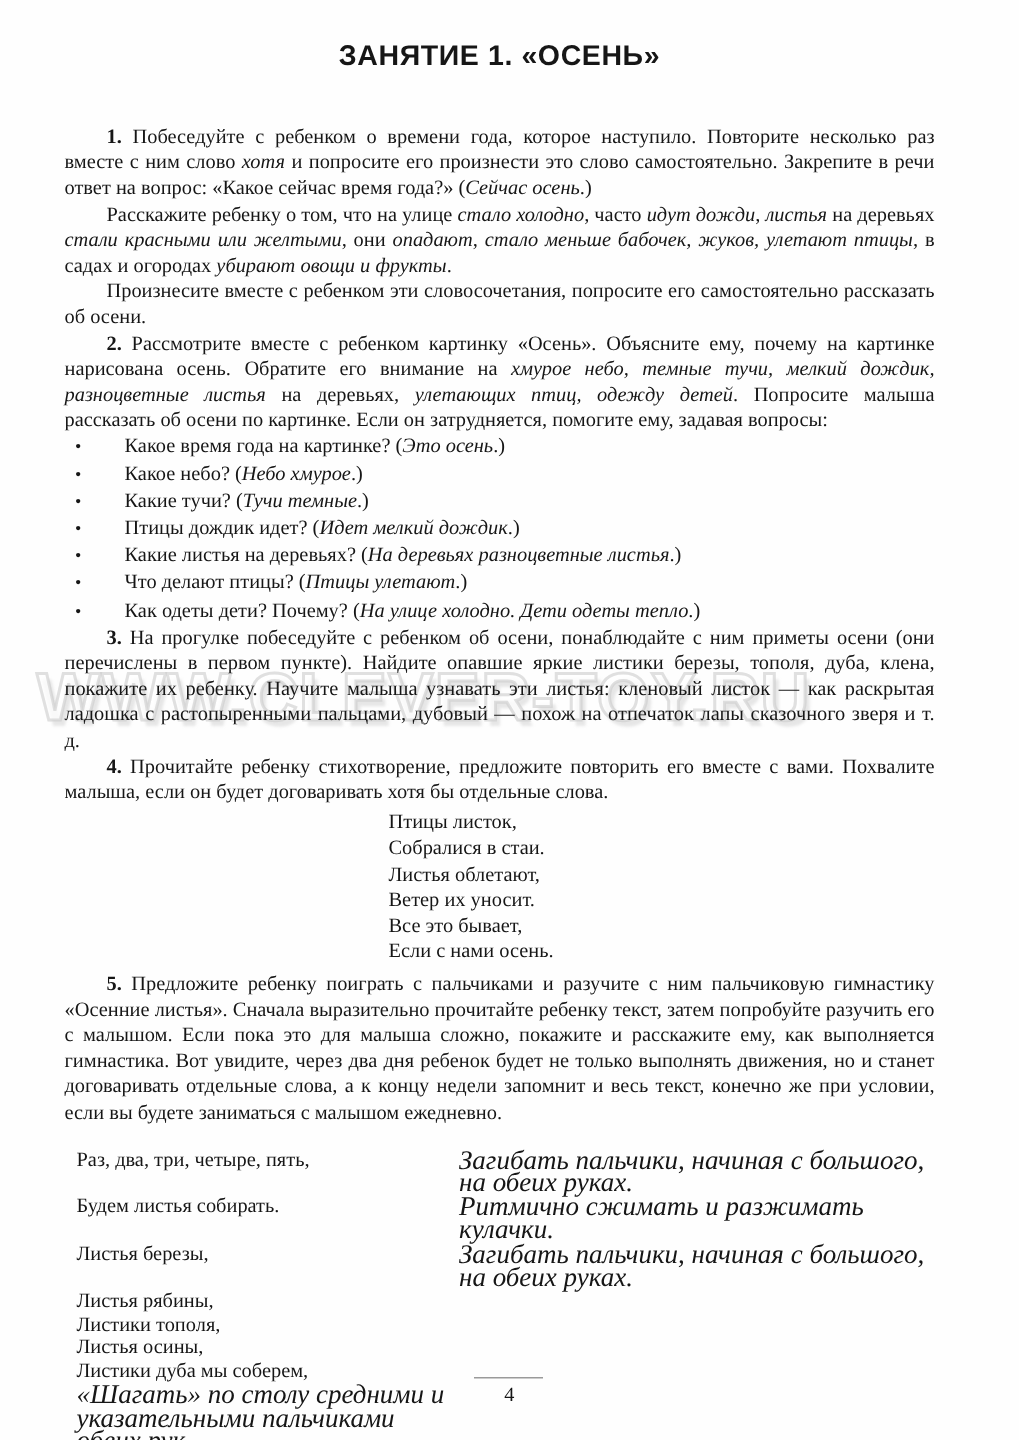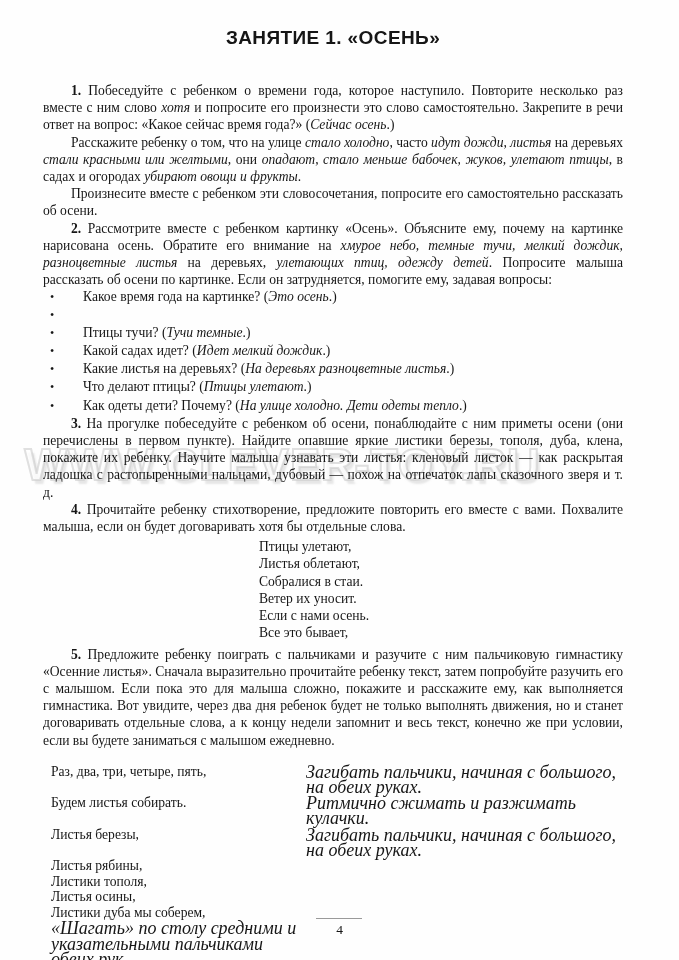--- a/index.html
+++ b/index.html
@@ -111,53 +111,54 @@
     <p class="para"><span>Произнесите вместе с ребенком эти словосочетания, попросите его самостоятельно рассказать об осени.</span></p>
     <p class="para"><span class="run-b">2.</span><span> Рассмотрите вместе с ребенком картинку «Осень». Объясните ему, почему на картинке нарисована осень. Обратите его внимание на </span><span class="run-i">хмурое небо, темные тучи, мелкий дождик, разноцветные листья</span><span> на деревьях, </span><span class="run-i">улетающих птиц, одежду детей</span><span>. Попросите малыша рассказать об осени по картинке. Если он затрудняется, помогите ему, задавая вопросы:</span></p>
 
     <div class="bullets">
       <div class="bullet">
         <span class="marker">•</span>
         <span><span>Какое время года на картинке? (</span><span class="run-i">Это осень</span><span>.)</span></span>
       </div>
       <div class="bullet">
         <span class="marker">•</span>
+        <span><span>Какое небо? (</span><span class="run-i">Небо хмурое</span><span>.)</span></span>
       </div>
       <div class="bullet">
         <span class="marker">•</span>
-        <span><span>Птицы тучи? (</span><span class="run-i">Тучи темные</span><span>.)</span></span>
+        <span><span>Какие тучи? (</span><span class="run-i">Тучи темные</span><span>.)</span></span>
       </div>
       <div class="bullet">
         <span class="marker">•</span>
-        <span><span>Какой садах идет? (</span><span class="run-i">Идет мелкий дождик</span><span>.)</span></span>
+        <span><span>Птицы дождик идет? (</span><span class="run-i">Идет мелкий дождик</span><span>.)</span></span>
       </div>
       <div class="bullet">
         <span class="marker">•</span>
         <span><span>Какие листья на деревьях? (</span><span class="run-i">На деревьях разноцветные листья</span><span>.)</span></span>
       </div>
       <div class="bullet">
         <span class="marker">•</span>
         <span><span>Что делают птицы? (</span><span class="run-i">Птицы улетают</span><span>.)</span></span>
       </div>
       <div class="bullet">
         <span class="marker">•</span>
         <span><span>Как одеты дети? Почему? (</span><span class="run-i">На улице холодно. Дети одеты тепло</span><span>.)</span></span>
       </div>
     </div>
 
     <p class="para"><span class="run-b">3.</span><span> На прогулке побеседуйте с ребенком об осени, понаблюдайте с ним приметы осени (они перечислены в первом пункте). Найдите опавшие яркие листики березы, тополя, дуба, клена, покажите их ребенку. Научите малыша узнавать эти листья: кленовый листок — как раскрытая ладошка с растопыренными пальцами, дубовый — похож на отпечаток лапы сказочного зверя и т. д.</span></p>
     <p class="para"><span class="run-b">4.</span><span> Прочитайте ребенку стихотворение, предложите повторить его вместе с вами. Похвалите малыша, если он будет договаривать хотя бы отдельные слова.</span></p>
 
     <div class="poem">
-      <div class="poem-line">Птицы улетают,</div>
+      <div class="poem-line">Птицы листок,</div>
+      <div class="poem-line">Собралися в стаи.</div>
       <div class="poem-line">Листья облетают,</div>
-      <div class="poem-line">Собралися в стаи.</div>
       <div class="poem-line">Ветер их уносит.</div>
+      <div class="poem-line">Все это бывает,</div>
       <div class="poem-line">Если с нами осень.</div>
-      <div class="poem-line">Все это бывает,</div>
     </div>
 
     <p class="para"><span class="run-b">5.</span><span> Предложите ребенку поиграть с пальчиками и разучите с ним пальчиковую гимнастику «Осенние листья». Сначала выразительно прочитайте ребенку текст, затем попробуйте разучить его с малышом. Если пока это для малыша сложно, покажите и расскажите ему, как выполняется гимнастика. Вот увидите, через два дня ребенок будет не только выполнять движения, но и станет договаривать отдельные слова, а к концу недели запомнит и весь текст, конечно же при условии, если вы будете заниматься с малышом ежедневно.</span></p>
 
     <div class="gym">
       <div class="gym-left">Раз, два, три, четыре, пять,</div>
       <div class="gym-right">Загибать пальчики, начиная с большого, на обеих руках.</div>
       <div class="gym-left">Будем листья собирать.</div>
       <div class="gym-right">Ритмично сжимать и разжимать кулачки.</div>
       <div class="gym-left">Листья березы,</div>

